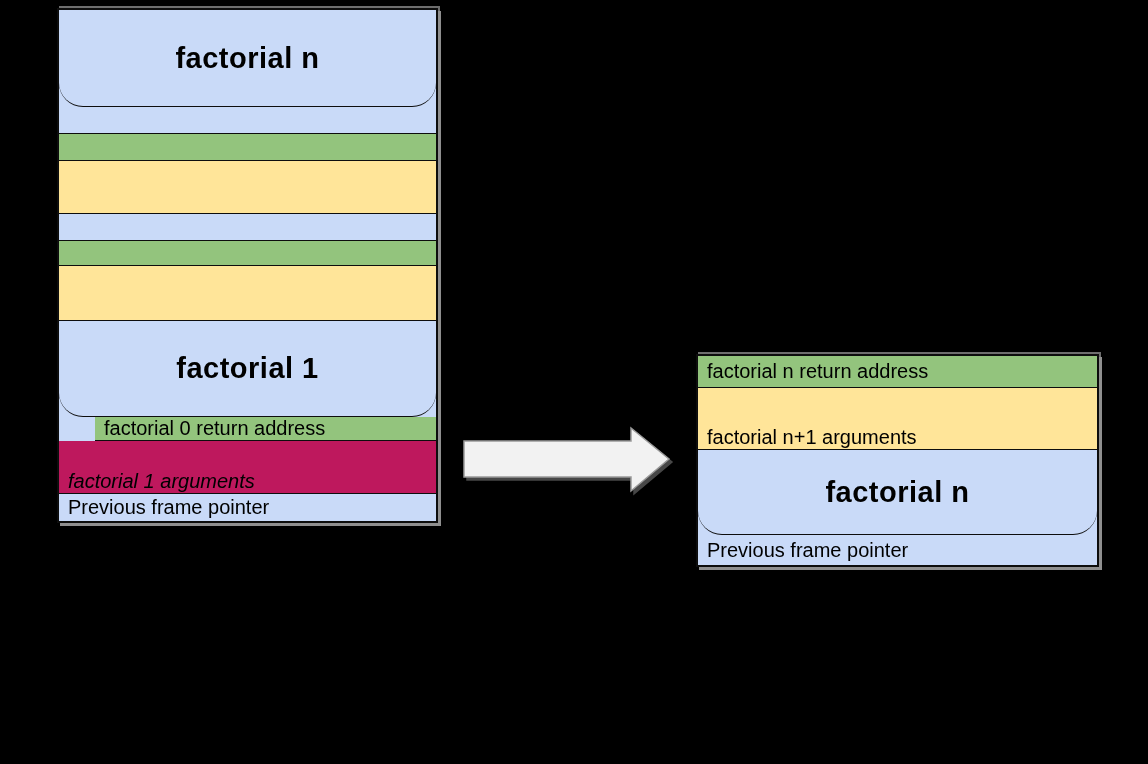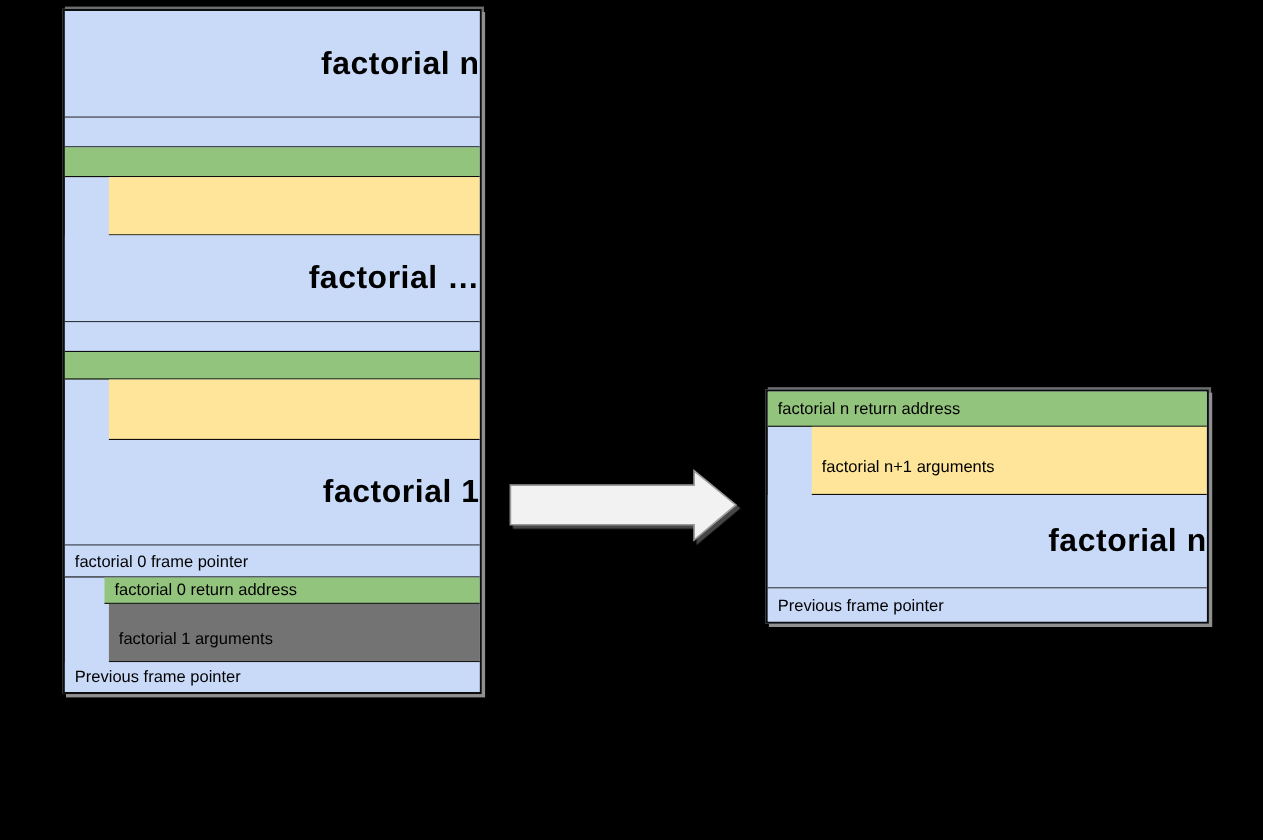--- a/index.html
+++ b/index.html
@@ -40,35 +40,35 @@
     border-bottom: 1.5px solid var(--line);
     display: flex;
     align-items: center;
     overflow: hidden;
   }
   .section:last-child {
     border-bottom: none;
     align-items: center;
   }
   .section.title {
-    justify-content: flex-end;
+    justify-content: center;
+    border-radius: 24px;
   }
   .section.title span {
     font-size: 29px;
     font-weight: bold;
     letter-spacing: 0.5px;
   }
   .section.thin span,
   .section.args span {
-    font-size: 15px;
+    font-size: 20px;
     padding-left: 9px;
   }
   .section.args {
-    align-items: center;
-    margin-left: 40px;
+    align-items: flex-end;
   }
   .section.args span {
     padding-top: 11px;
   }
   .arrow-svg {
     position: absolute;
     left: 464px;
     top: 427px;
     width: 206px;
     height: 66px;
@@ -86,36 +86,30 @@
 
 <div class="canvas">
 
   <div class="stack" id="left-stack">
       <div class="section title" style="background: rgb(201, 218, 248); height: 96px;">
         <span>factorial n</span>
       </div>
       <div class="section thin" style="background: rgb(201, 218, 248); height: 26px;"></div>
       <div class="section thin" style="background: rgb(147, 196, 125); height: 26px;"></div>
       <div class="section args" style="background: rgb(255, 229, 153); height: 52px;"></div>
-      <div class="section title" style="background: rgb(201, 218, 248); height: 78px;">
-        <span>factorial …</span>
-      </div>
       <div class="section thin" style="background: rgb(201, 218, 248); height: 26px;"></div>
       <div class="section thin" style="background: rgb(147, 196, 125); height: 24px;"></div>
       <div class="section args" style="background: rgb(255, 229, 153); height: 54px;"></div>
       <div class="section title" style="background: rgb(201, 218, 248); height: 95px;">
         <span>factorial 1</span>
       </div>
-      <div class="section thin" style="background: rgb(201, 218, 248); height: 28px;">
-        <span>factorial 0 frame pointer</span>
-      </div>
       <div class="section thin" style="background: rgb(147, 196, 125); height: 23px; margin-left: 36px;">
         <span>factorial 0 return address</span>
       </div>
-      <div class="section args" style="background: #737373; height: 52px;">
+      <div class="section args" style="background: #be185d; height: 52px; font-style: italic;">
         <span>factorial 1 arguments</span>
       </div>
       <div class="section thin" style="background: rgb(201, 218, 248); height: 27px;">
         <span>Previous frame pointer</span>
       </div>
     </div>
 
   <svg class="arrow-svg" viewBox="0 0 206 66" aria-hidden="true">
     <polygon points="0,14 167,14 167,1 205,32 167,64 167,50 0,50"></polygon>
   </svg>

